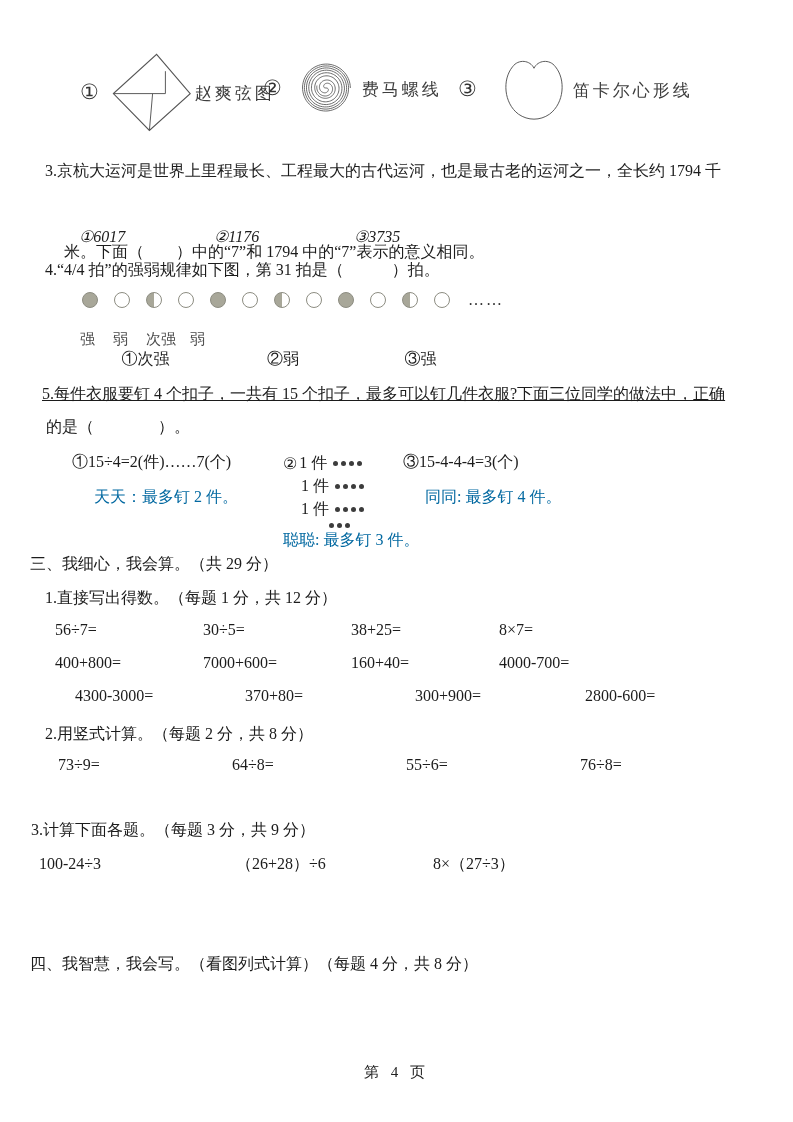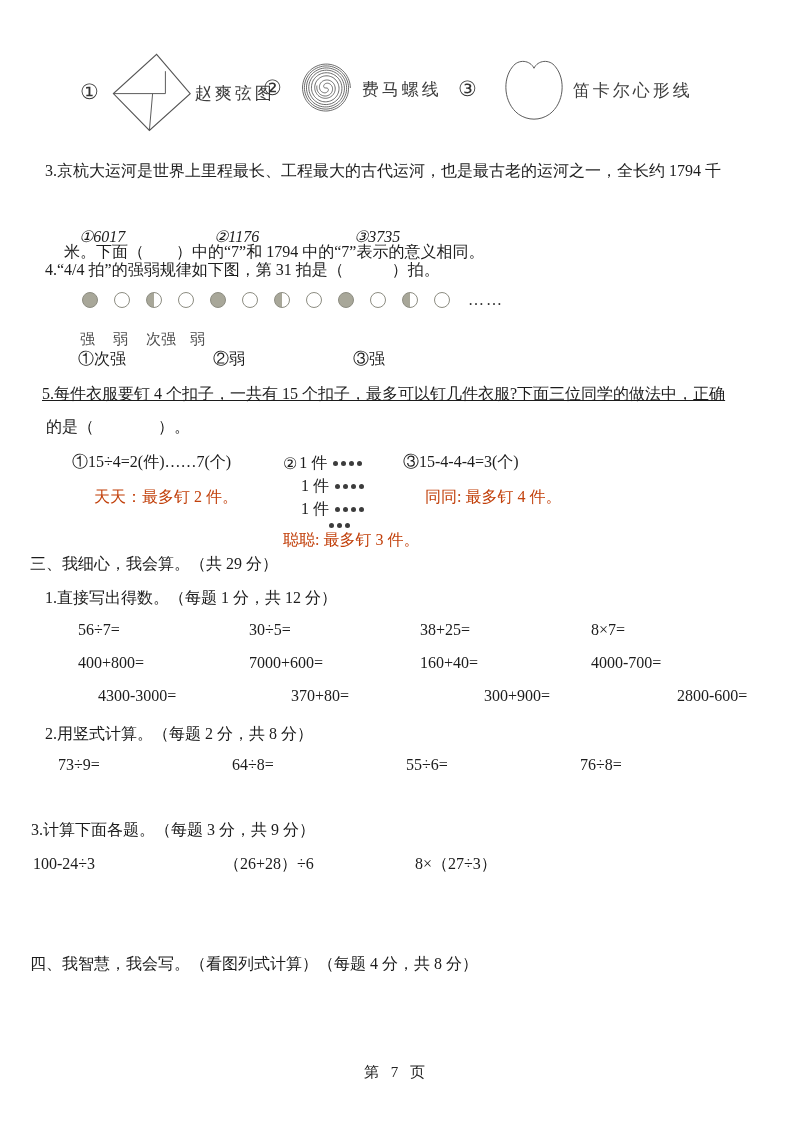--- a/index.html
+++ b/index.html
@@ -7,21 +7,21 @@
     position:relative;
     width:793px;height:1122px;
     background:#ffffff;
     font-family:"Liberation Serif","DejaVu Serif",serif;
     color:#1c1c1c;
     font-size:16px;
     overflow:hidden;
   }
   .abs{position:absolute;white-space:nowrap;}
   .kai{color:#4a4a4a;}
-  .ans{color:#c2410c;}
+  .ans{color:#0369a1;}
 
   
   .fig-group{position:absolute;display:flex;align-items:center;}
   .fig-num{font-size:21px;color:#333;margin-right:8px;align-self:center;}
   .fig-col{display:flex;flex-direction:row;align-items:center;}
   .fig-label{font-size:17px;letter-spacing:3px;color:#3d3d3d;margin-top:2px;}
   svg{display:block;}
 
   
   .opt-row span{display:inline-block;width:135px;}
@@ -43,24 +43,24 @@
   .sol-col2{width:120px;}
   .sol-col3{flex:1;}
   .sol-answer{margin-top:14px;margin-left:22px;}
   .dotrow{height:23px;display:flex;align-items:center;}
   .dotrow .pfx{margin-right:2px;}
   .dotrow.indent{margin-left:18px;}
   .dots3{margin-left:46px;height:9px;display:flex;align-items:center;}
   .dot{width:5px;height:5px;border-radius:50%;background:#3c3c3c;display:inline-block;margin-right:3px;}
 
   
-  .mrow span{display:inline-block;width:148px;margin-left:23px;}
+  .mrow span{display:inline-block;width:148px;}
   .mrow.r3 span{width:170px;}
   .vrow span{display:inline-block;width:174px;}
-  .xrow span{display:inline-block;width:191px;}
+  .xrow span{display:inline-block;width:191px;margin-left:6px;}
 
   .footer{position:absolute;left:0;right:0;top:1063px;text-align:center;font-size:15px;letter-spacing:4px;color:#222;}
 </style>
 </head>
 <body>
 
 <div class="page">
 
   <div class="fig-group" style="left:80px;top:52px;">
     <span class="fig-num">①</span>
@@ -108,21 +108,21 @@
       <span class="beat beat-empty"></span>
       <span class="beat beat-half"></span>
       <span class="beat beat-empty"></span>
       <span class="beat beat-full"></span>
       <span class="beat beat-empty"></span>
       <span class="beat beat-half"></span>
       <span class="beat beat-empty"></span>
       <span class="ellipsis">……</span>
     </div>
   <div class="abs beat-labels kai" style="left:80px;top:314px;margin-top:16px;"><span>强</span><span>弱</span><span>次强</span><span>弱</span></div>
-  <div class="abs opt-row" style="left:78px;top:349px;"><span>①次强</span><span>②弱</span><span>③强</span></div>
+  <div class="abs opt-row" style="left:78px;top:349px;text-align:center;"><span>①次强</span><span>②弱</span><span>③强</span></div>
 
   <div class="abs" style="left:42px;top:384px;text-decoration:underline;">5.每件衣服要钉 4 个扣子，一共有 15 个扣子，最多可以钉几件衣服?下面三位同学的做法中，正确</div>
   <div class="abs" style="left:46px;top:417px;">的是（　　　　）。</div>
 
   <div class="abs sol-wrap" style="left:72px;top:452px;width:640px;">
     <div class="sol-col1">
       <div>①15÷4=2(件)……7(个)</div>
       <div class="sol-answer ans">天天：最多钉 2 件。</div>
     </div>
     <div class="sol-col2">
@@ -170,15 +170,15 @@
   <div class="abs mrow r3" style="left:75px;top:687px;"><span>4300-3000=</span><span>370+80=</span><span>300+900=</span><span>2800-600=</span></div>
 
   <div class="abs" style="left:45px;top:724px;">2.用竖式计算。（每题 2 分，共 8 分）</div>
   <div class="abs vrow" style="left:58px;top:756px;"><span>73÷9=</span><span>64÷8=</span><span>55÷6=</span><span>76÷8=</span></div>
 
   <div class="abs" style="left:31px;top:820px;">3.计算下面各题。（每题 3 分，共 9 分）</div>
   <div class="abs xrow" style="left:33px;top:854px;"><span>100-24÷3</span><span>（26+28）÷6</span><span>8×（27÷3）</span></div>
 
   <div class="abs" style="left:30px;top:954px;">四、我智慧，我会写。（看图列式计算）（每题 4 分，共 8 分）</div>
 
-  <div class="footer">第 7 页</div>
+  <div class="footer">第 4 页</div>
 
 </div>
 
 </body></html>

